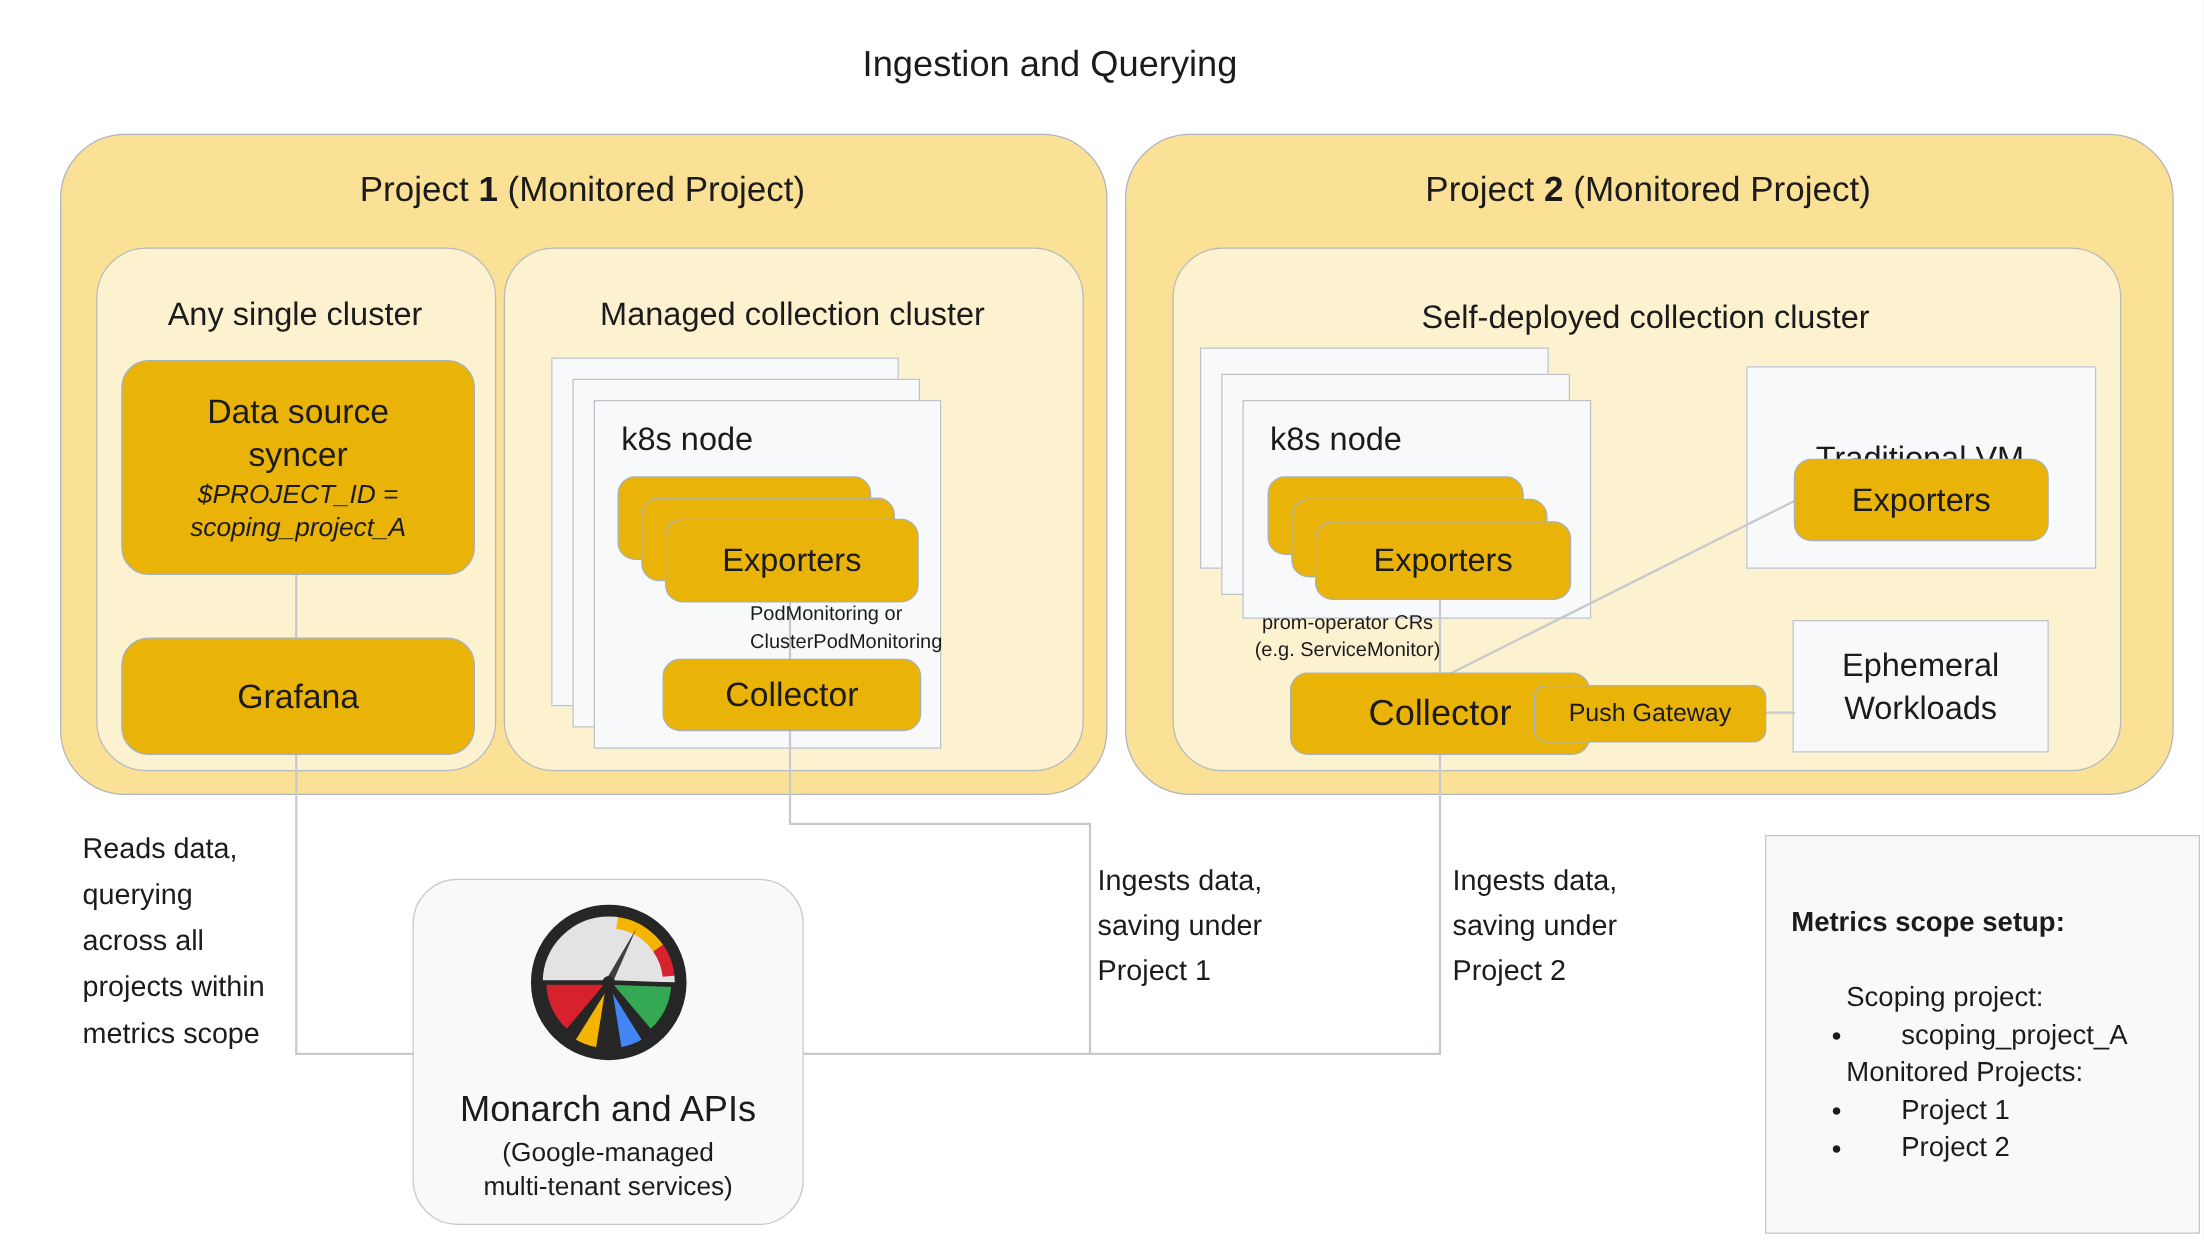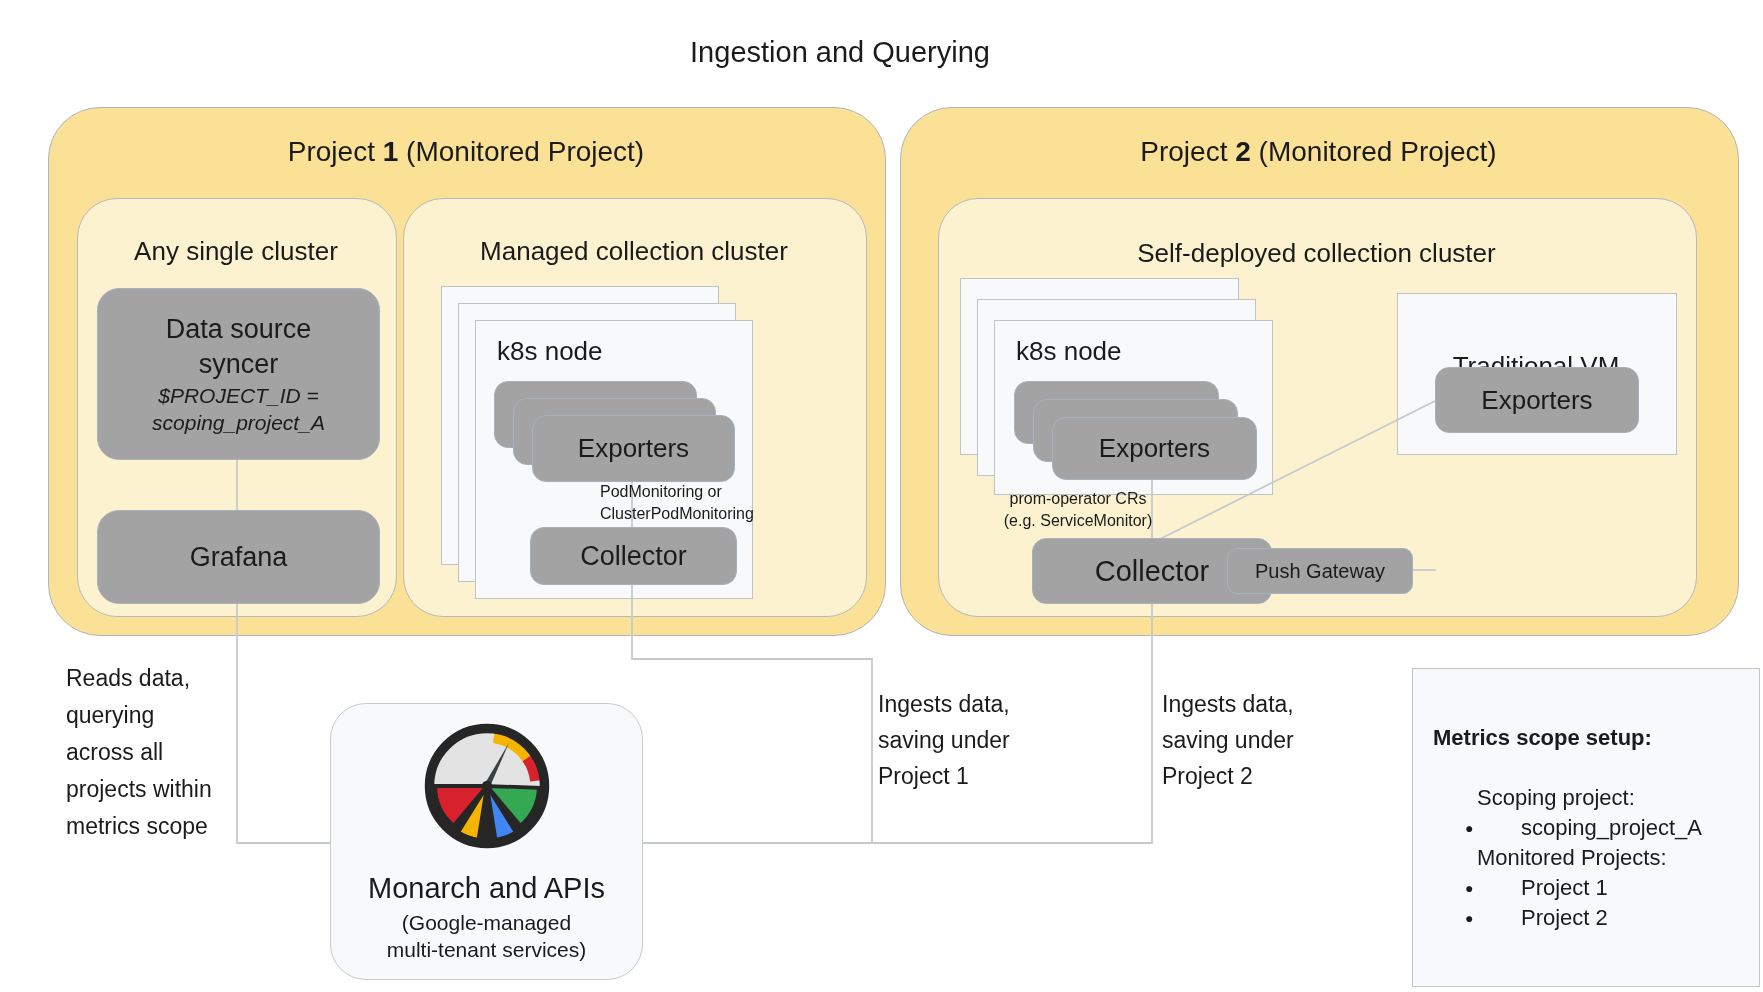--- a/index.html
+++ b/index.html
@@ -3,21 +3,21 @@
 <meta charset="utf-8">
 <style>
   html,body{margin:0;padding:0;background:#fff;}
   body{font-family:"Liberation Sans","DejaVu Sans",sans-serif;color:#1b1b1b;}
   .canvas{position:relative;width:1763px;height:992px;background:#ffffff;overflow:hidden;
           border-right:2px solid #e2e4e7;border-bottom:2px solid #d9dbde;}
   .abs{position:absolute;}
   .ylw-outer{background:#FAE196;border:1.5px solid #b0b5bb;border-radius:52px;}
   .ylw-inner{background:#FCF2D0;border:1.5px solid #b5bac0;border-radius:40px;}
   .card{background:#F7F9FA;border:1.5px solid #bfc3c7;}
-  .blue{background:#a3a3a3;border:1.5px solid #a6b1bd;border-radius:14px;
+  .blue{background:#eab308;border:1.5px solid #a6b1bd;border-radius:14px;
         display:flex;align-items:center;justify-content:center;}
   .gray-panel{background:#F8F9FA;border:1.5px solid #c3c6ca;}
   .t-center{text-align:center;}
   .h-main{font-size:29px;}
   .h-proj{font-size:28px;}
   .h-proj b{font-weight:700;}
   .h-inner{font-size:26px;}
   .t-26{font-size:26px;}
   .t-27{font-size:27px;}
   .t-29{font-size:29px;}
@@ -72,20 +72,22 @@
   <div class="abs t-26" style="left:497px;top:336px;">k8s node</div>
 
   <div class="abs card" style="left:960px;top:278px;width:277px;height:175px;"></div>
   <div class="abs card" style="left:977px;top:299px;width:277px;height:175px;"></div>
   <div class="abs card" style="left:994px;top:320px;width:277px;height:173px;"></div>
   <div class="abs t-26" style="left:1016px;top:336px;">k8s node</div>
 
   <div class="abs card" style="left:1397px;top:293px;width:278px;height:160px;"></div>
   <div class="abs h-inner t-center" style="left:1397px;top:303px;width:278px;margin-top:48px;">Traditional VM</div>
 
+  <div class="abs card eph" style="left:1434px;top:496px;width:203px;height:104px;">Ephemeral
+Workloads</div>
 
   <svg class="connectors" width="1763" height="992">
     <line x1="237" y1="458" x2="237" y2="512"></line>
     <line x1="237" y1="600" x2="237" y2="844"></line>
     <line x1="237" y1="843" x2="1152" y2="843"></line>
     <polyline points="632,581 632,659 872,659 872,844"></polyline>
     <line x1="1152" y1="600" x2="1152" y2="844"></line>
     <line x1="632" y1="478" x2="632" y2="529"></line>
     <line x1="1152" y1="476" x2="1152" y2="540"></line>
     <line x1="1160" y1="539" x2="1437" y2="400"></line>

